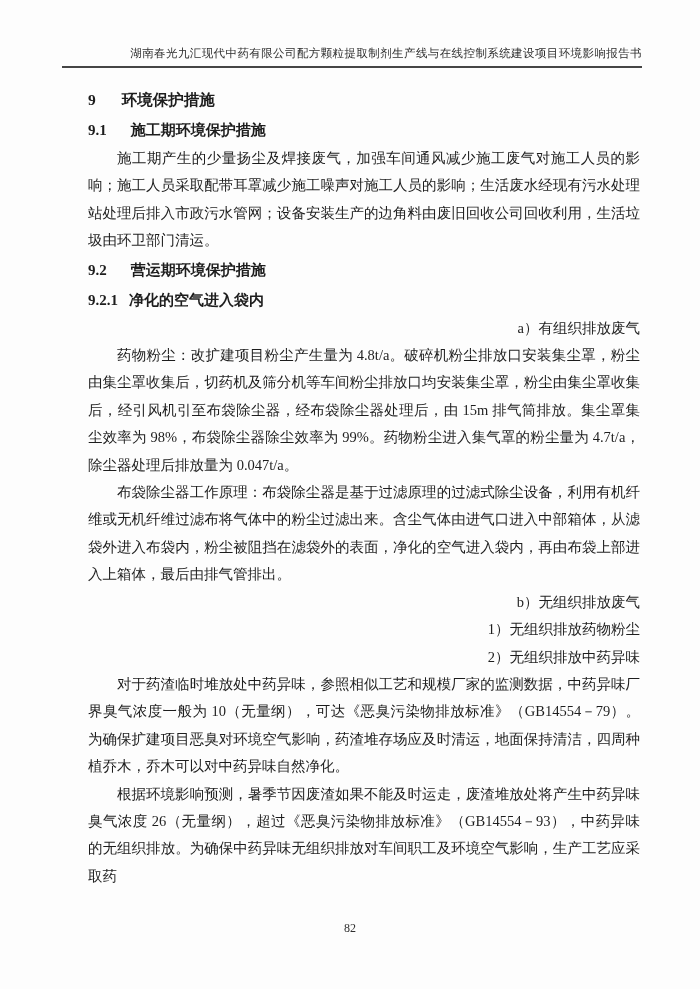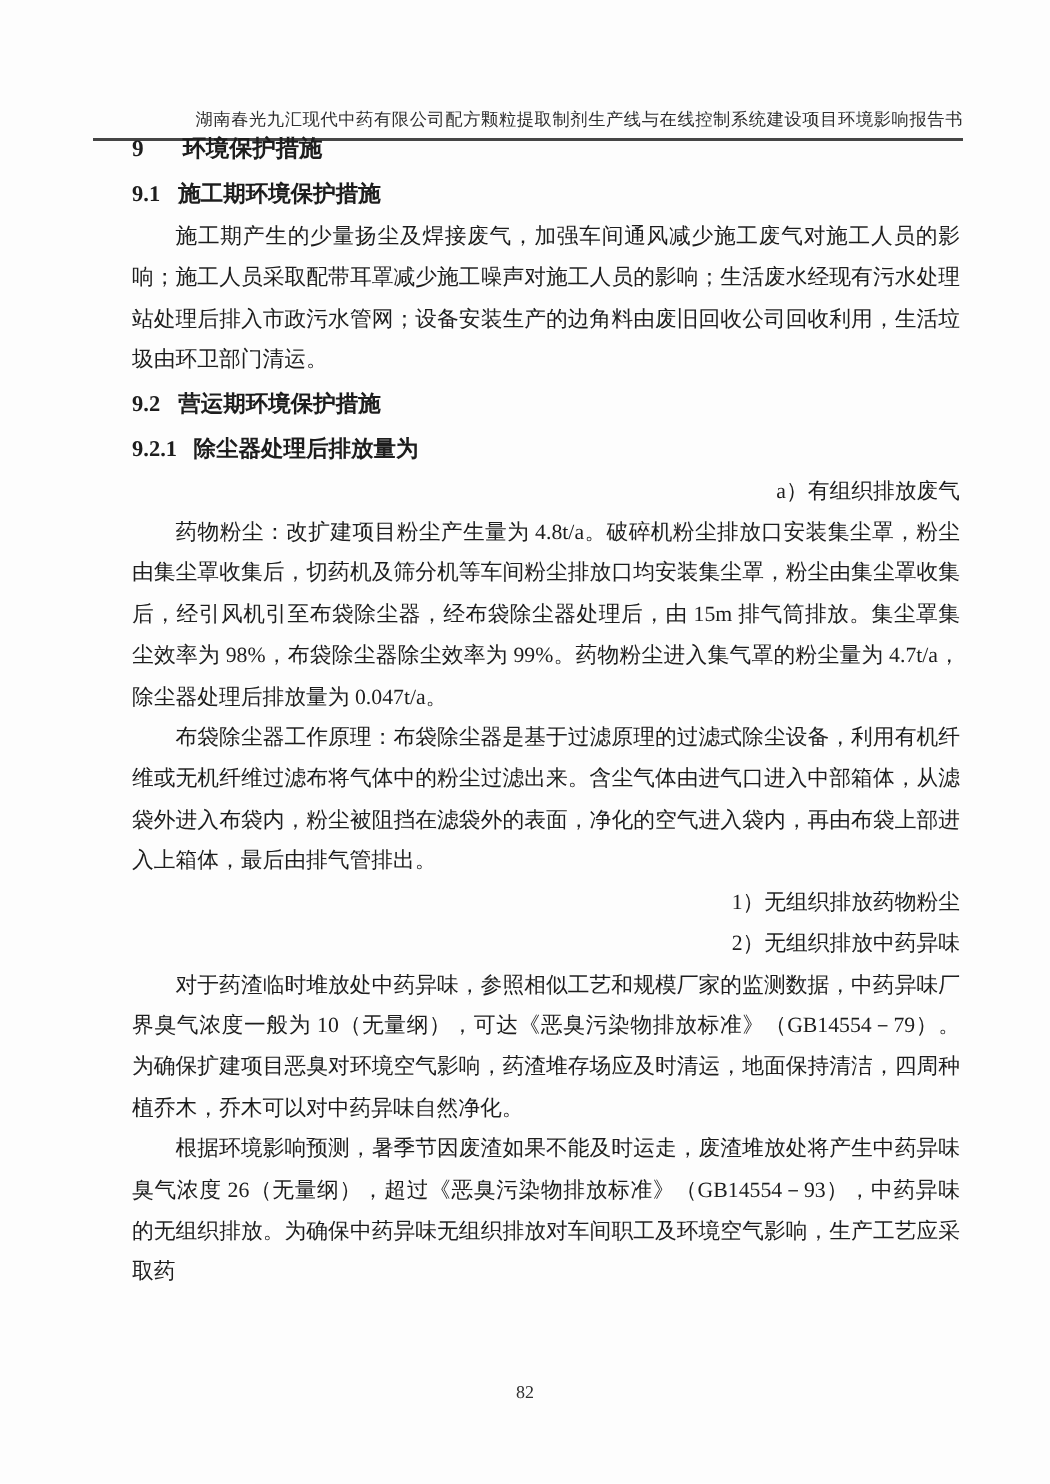--- a/index.html
+++ b/index.html
@@ -12,21 +12,21 @@
     overflow: hidden;
   }
   .page {
     position: absolute; inset: 0;
     background: #fdfdfd;
   }
   .header {
     position: absolute; top: 0; left: 62px; right: 58px;
   }
   .header-title {
-    padding-top: 72px;
+    padding-top: 46px;
     text-align: right;
     font-size: 11.5px;
     letter-spacing: 0.4px;
     color: #2e2e2e;
     white-space: nowrap;
   }
   .header-rule {
     margin-top: 5px;
     border-top: 2px solid #454545;
     height: 0;
@@ -40,21 +40,21 @@
   }
   .h-chapter, .h-section, .h-subsection {
     font-weight: bold;
     margin: 0;
     text-align: left;
   }
   .h-chapter { font-size: 15.5px; line-height: 31px; }
   .h-section { font-size: 15px;   line-height: 30px; }
   .h-subsection { font-size: 15px; line-height: 30px; }
   .h-chapter .num    { display: inline-block; margin-right: 26px; }
-  .h-section .num    { display: inline-block; margin-right: 12px; }
+  .h-section .num    { display: inline-block; margin-right: 24px; }
   .h-subsection .num { display: inline-block; margin-right: 11px; }
   .content p {
     margin: 0;
     text-indent: 2em;
   }
   .content p.sub { text-align: right; }
   .footer {
     position: absolute;
     top: 921px; left: 0; width: 700px;
     text-align: center;
@@ -75,28 +75,29 @@
   <div class="content">
 
     <h1 class="h-chapter"><span class="num">9</span><span>环境保护措施</span></h1>
 
     <h2 class="h-section"><span class="num">9.1</span><span>施工期环境保护措施</span></h2>
 
     <p>施工期产生的少量扬尘及焊接废气，加强车间通风减少施工废气对施工人员的影响；施工人员采取配带耳罩减少施工噪声对施工人员的影响；生活废水经现有污水处理站处理后排入市政污水管网；设备安装生产的边角料由废旧回收公司回收利用，生活垃圾由环卫部门清运。</p>
 
     <h2 class="h-section"><span class="num">9.2</span><span>营运期环境保护措施</span></h2>
 
-    <h3 class="h-subsection"><span class="num">9.2.1</span><span>除尘器处理后排放量为</span></h3>
+    <h3 class="h-subsection"><span class="num">9.2.1</span><span>净化的空气进入袋内</span></h3>
 
     <p class="sub">a）有组织排放废气</p>
 
     <p>药物粉尘：改扩建项目粉尘产生量为 4.8t/a。破碎机粉尘排放口安装集尘罩，粉尘由集尘罩收集后，切药机及筛分机等车间粉尘排放口均安装集尘罩，粉尘由集尘罩收集后，经引风机引至布袋除尘器，经布袋除尘器处理后，由 15m 排气筒排放。集尘罩集尘效率为 98%，布袋除尘器除尘效率为 99%。药物粉尘进入集气罩的粉尘量为 4.7t/a，除尘器处理后排放量为 0.047t/a。</p>
 
     <p>布袋除尘器工作原理：布袋除尘器是基于过滤原理的过滤式除尘设备，利用有机纤维或无机纤维过滤布将气体中的粉尘过滤出来。含尘气体由进气口进入中部箱体，从滤袋外进入布袋内，粉尘被阻挡在滤袋外的表面，净化的空气进入袋内，再由布袋上部进入上箱体，最后由排气管排出。</p>
 
+    <p class="sub">b）无组织排放废气</p>
 
     <p class="sub">1）无组织排放药物粉尘</p>
 
 
     <p class="sub">2）无组织排放中药异味</p>
 
     <p>对于药渣临时堆放处中药异味，参照相似工艺和规模厂家的监测数据，中药异味厂界臭气浓度一般为 10（无量纲），可达《恶臭污染物排放标准》（GB14554－79）。为确保扩建项目恶臭对环境空气影响，药渣堆存场应及时清运，地面保持清洁，四周种植乔木，乔木可以对中药异味自然净化。</p>
 
     <p>根据环境影响预测，暑季节因废渣如果不能及时运走，废渣堆放处将产生中药异味臭气浓度 26（无量纲），超过《恶臭污染物排放标准》（GB14554－93），中药异味的无组织排放。为确保中药异味无组织排放对车间职工及环境空气影响，生产工艺应采取药</p>
 

